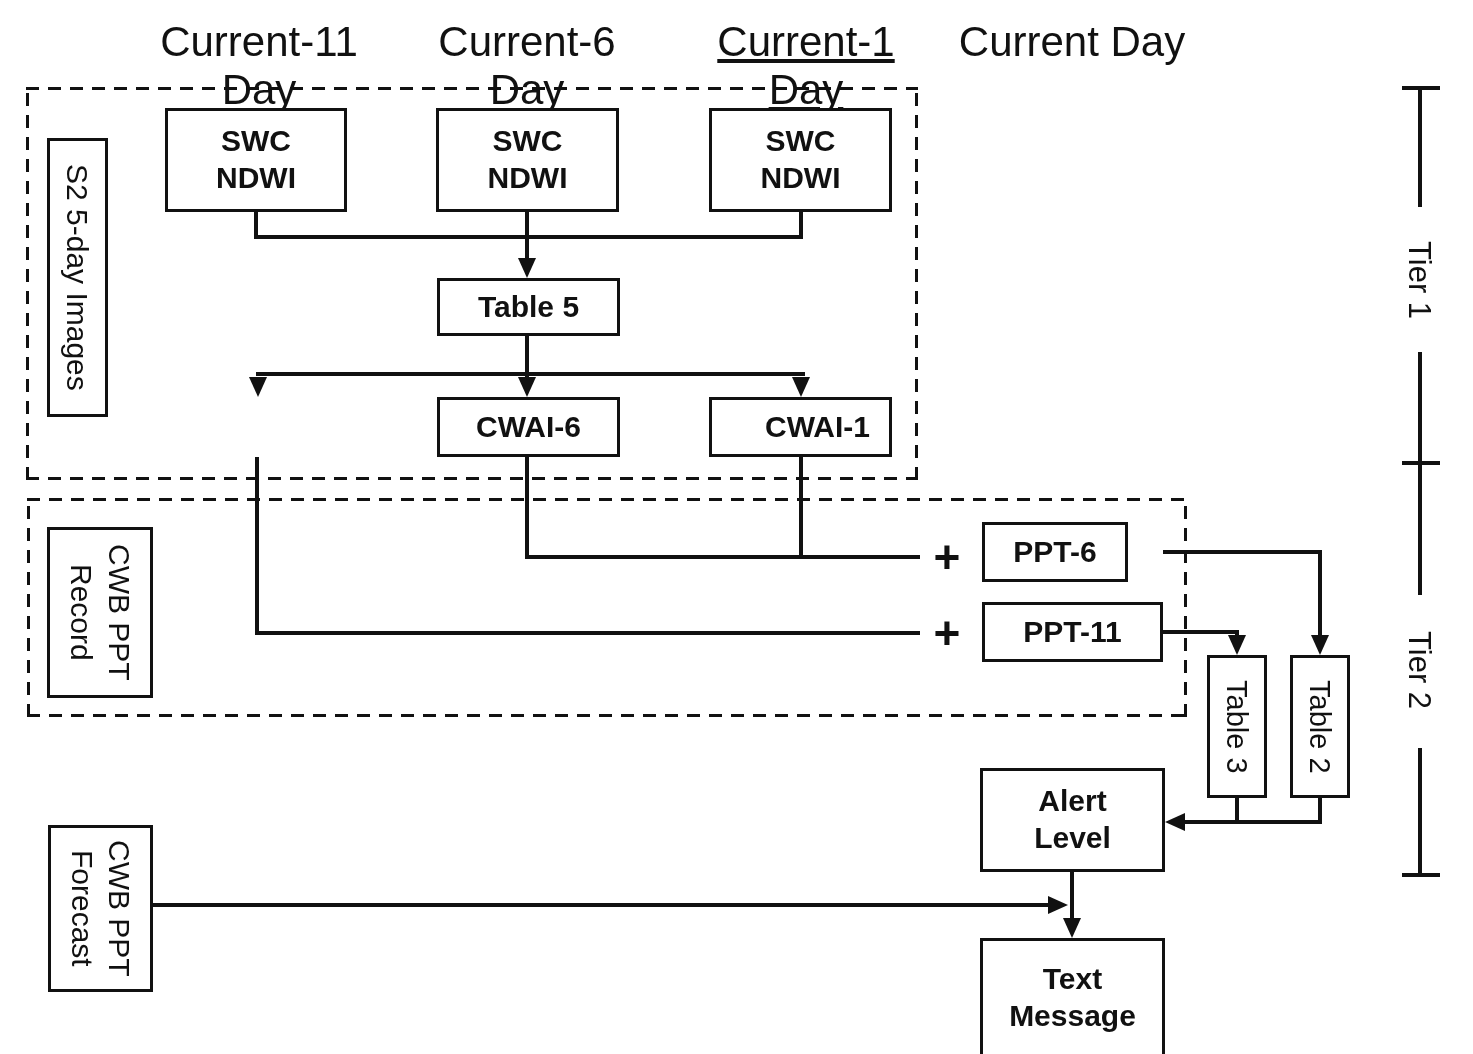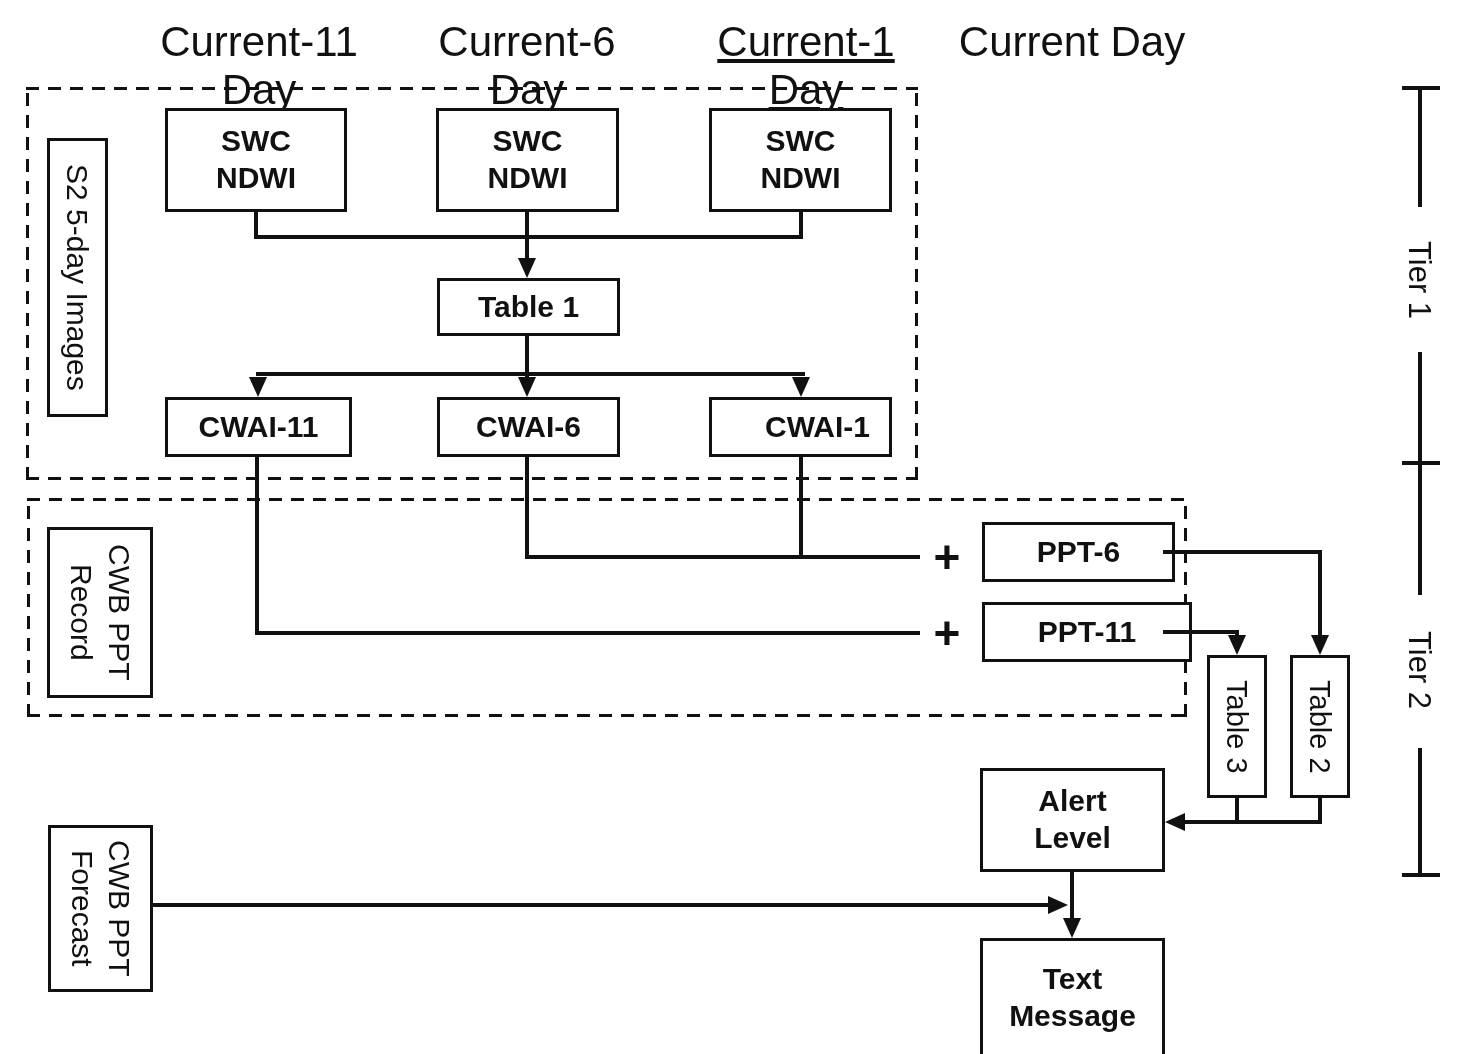--- a/index.html
+++ b/index.html
@@ -83,40 +83,37 @@
     </div>
   </div>
   <div class="box" style="left:709px; top:108px; width:183px; height:104px;">
     <div class="lbl">
       <div>SWC</div>
       <div>NDWI</div>
     </div>
   </div>
 
   <div class="box" style="left:437px; top:278px; width:183px; height:58px;">
-    <div class="lbl">Table 1</div>
+    <div class="lbl">Table 5</div>
   </div>
 
-  <div class="box" style="left:165px; top:397px; width:187px; height:60px;">
-    <div class="lbl">CWAI-11</div>
-  </div>
   <div class="box" style="left:437px; top:397px; width:183px; height:60px;">
     <div class="lbl">CWAI-6</div>
   </div>
   <div class="box" style="left:709px; top:397px; width:183px; height:60px;padding-left:34px;">
     <div class="lbl">CWAI-1</div>
   </div>
 
   <div class="plus" style="left:927px; top:535px;">+</div>
   <div class="plus" style="left:927px; top:611px;">+</div>
 
-  <div class="box" style="left:982px; top:522px; width:193px; height:60px;">
+  <div class="box" style="left:982px; top:522px; width:146px; height:60px;">
     <div class="lbl">PPT-6</div>
   </div>
-  <div class="box" style="left:982px; top:602px; width:210px; height:60px;">
+  <div class="box" style="left:982px; top:602px; width:181px; height:60px;">
     <div class="lbl">PPT-11</div>
   </div>
 
   <div class="box" style="left:1207px; top:655px; width:60px; height:143px; font-size:29px;">
     <div class="vtext">Table 3</div>
   </div>
   <div class="box" style="left:1290px; top:655px; width:60px; height:143px; font-size:29px;">
     <div class="vtext">Table 2</div>
   </div>
 

